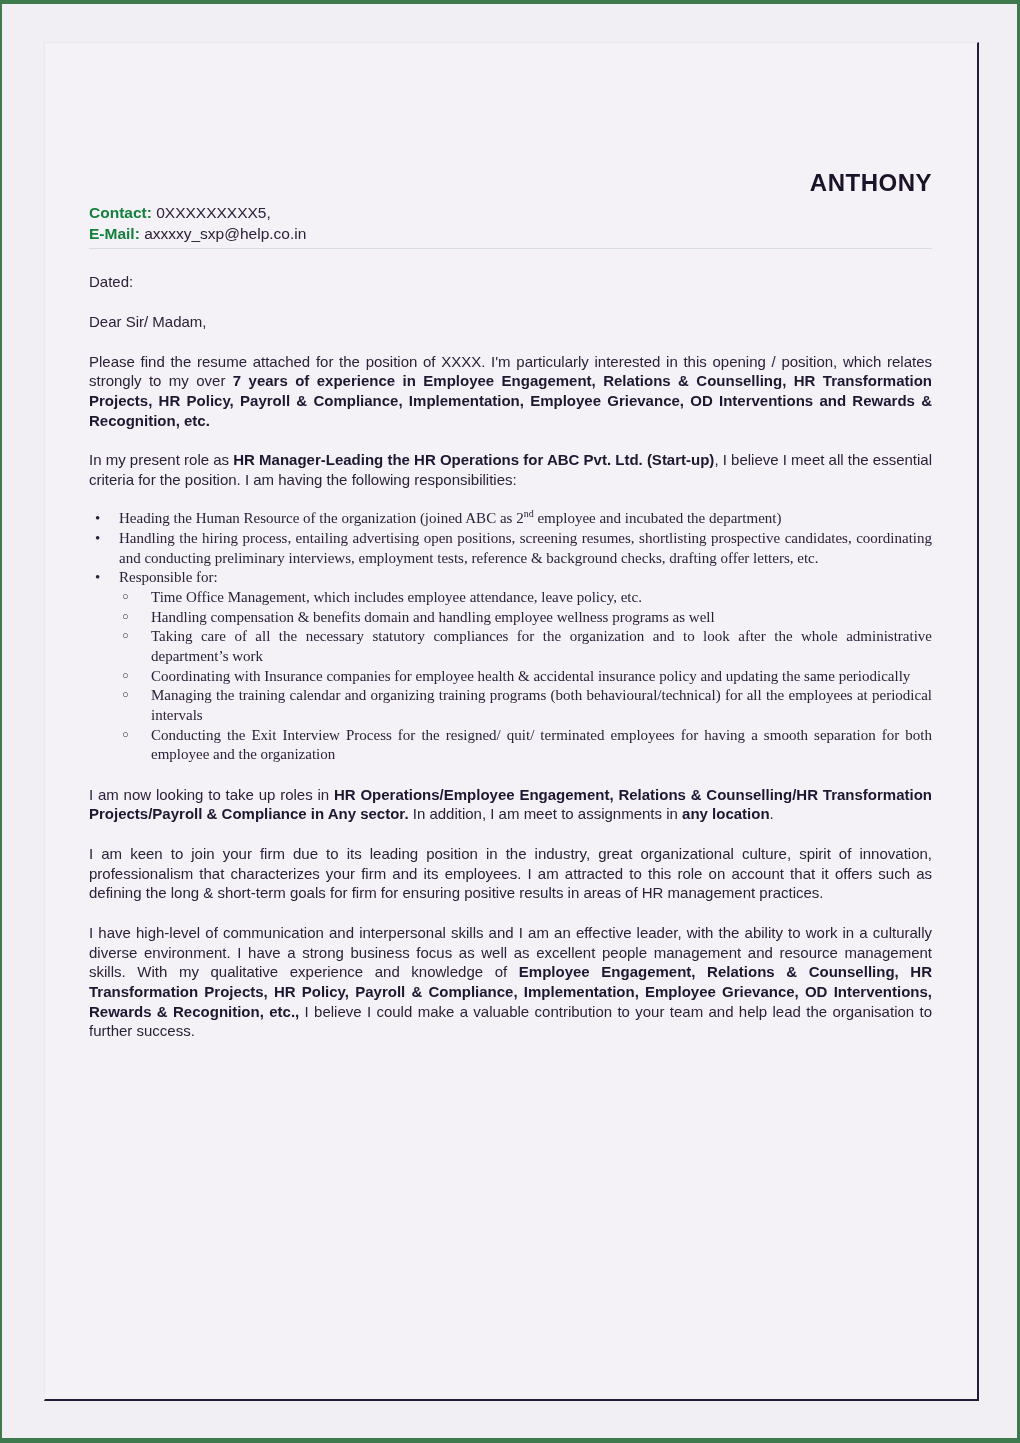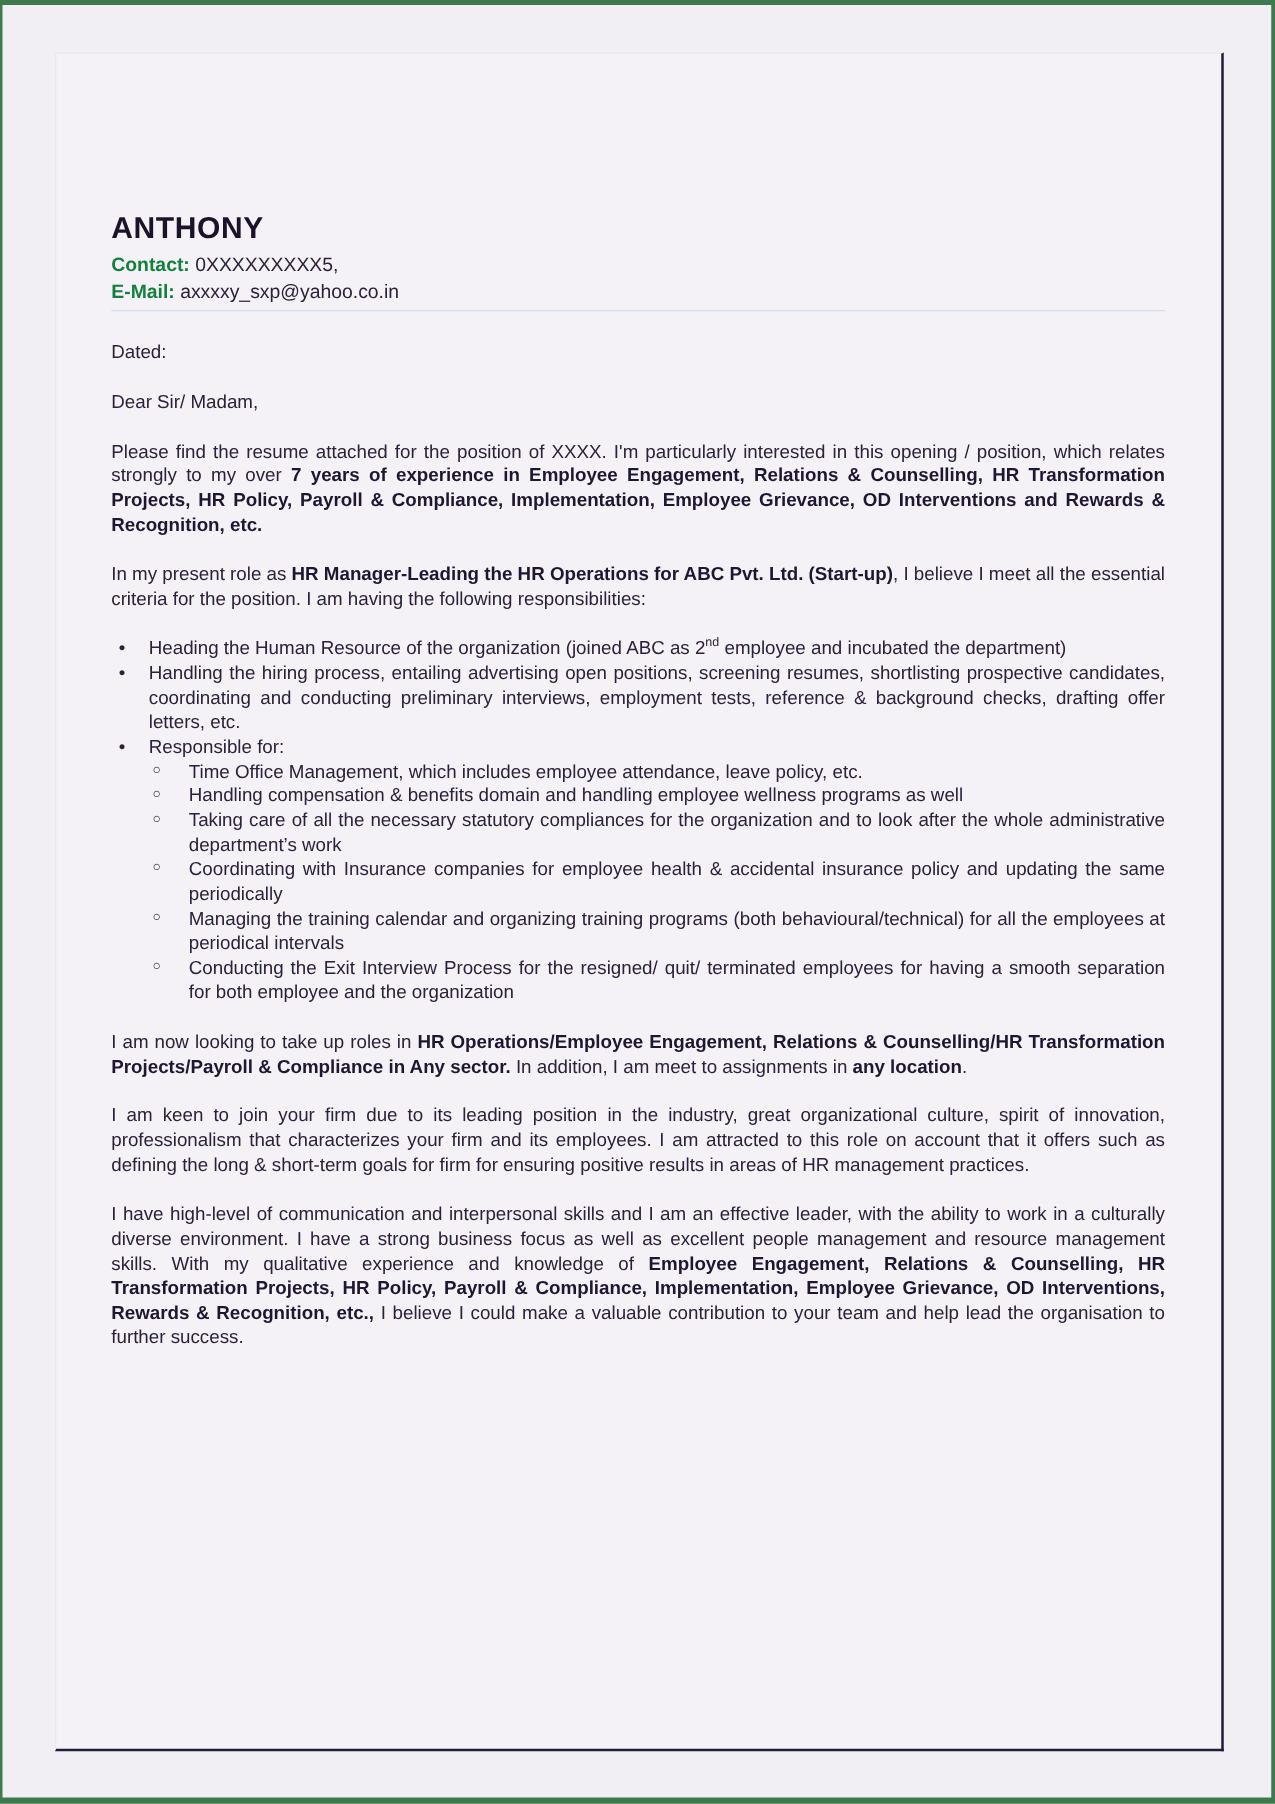--- a/index.html
+++ b/index.html
@@ -35,21 +35,21 @@
     border-right: 2px solid #201d38;
     border-bottom: 2px solid #201d38;
   }
   .letter-content {
     padding: 124px 45px 0 44px;
     color: #2b2138;
     font-size: 15px;
     line-height: 1.31;
   }
   .name-title {
-    text-align: left;
+    text-align: right;
     font-size: 24px;
     font-weight: 700;
     letter-spacing: 0.5px;
     color: #1b1327;
     margin: 0 0 5px 0;
   }
   .contact-line {
     font-size: 15.5px;
     line-height: 1.32;
     color: #2b2138;
@@ -65,20 +65,21 @@
   .para {
     margin: 0 0 20px 0;
     text-align: justify;
   }
   .b { font-weight: 700; color: #1f1730; }
   sup { font-size: 10px; line-height: 0; }
   ul.bullets {
     list-style: none;
     margin: 0 0 20px 0;
     padding: 0;
+    font-family: Liberation Serif, serif;
   }
   ul.bullets > li {
     position: relative;
     padding-left: 30px;
     text-align: justify;
   }
   ul.bullets > li::before {
     content: "\2022";
     position: absolute;
     left: 6px;
@@ -111,21 +112,21 @@
 
       <div class="name-title">ANTHONY</div>
 
       <div class="contact-line">
         <b>Contact:</b>
         <span>0XXXXXXXXX5,</span>
       </div>
 
       <div class="contact-line">
         <b>E-Mail:</b>
-        <span>axxxxy_sxp@yahoo.co.in</span>
+        <span>axxxxy_sxp@help.co.in</span>
       </div>
 
       <hr class="header-rule">
 
       <div class="letter-date">Dated:</div>
 
       <div class="salutation">Dear Sir/ Madam,</div>
 
       <div>
           <p class="para"><span>Please find the resume attached for the position of XXXX. I'm particularly interested in this opening / position, which relates strongly to my over </span><span class="b">7 years of experience in Employee Engagement, Relations &amp; Counselling, HR Transformation Projects, HR Policy, Payroll &amp; Compliance, Implementation, Employee Grievance, OD Interventions and Rewards &amp; Recognition, etc.</span></p>

